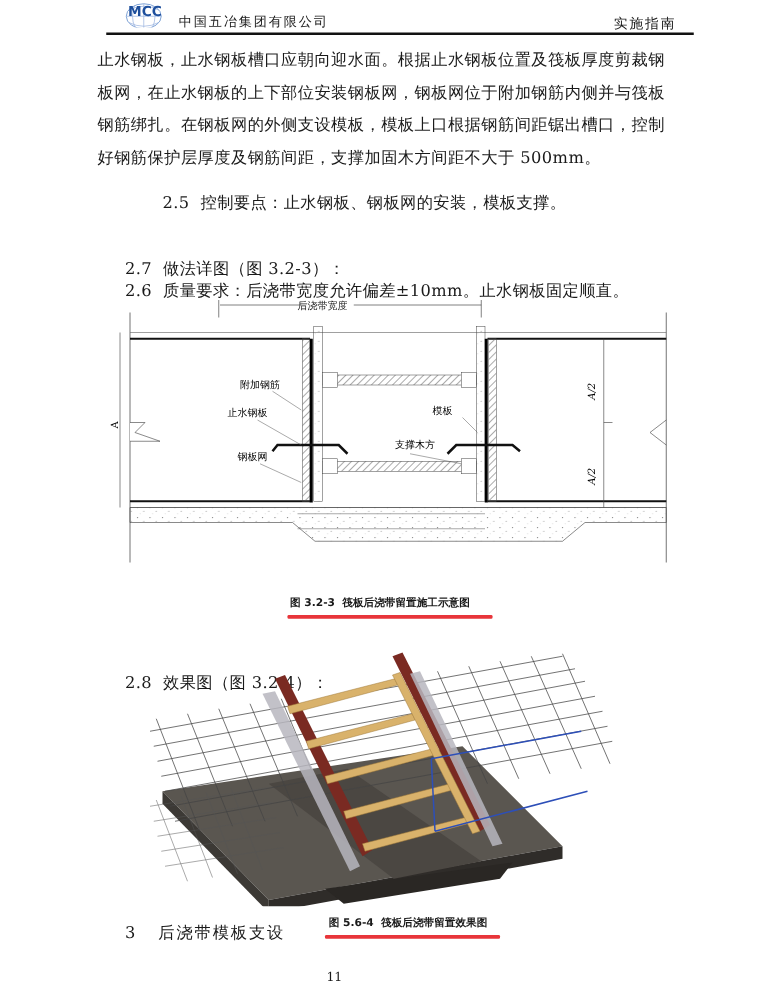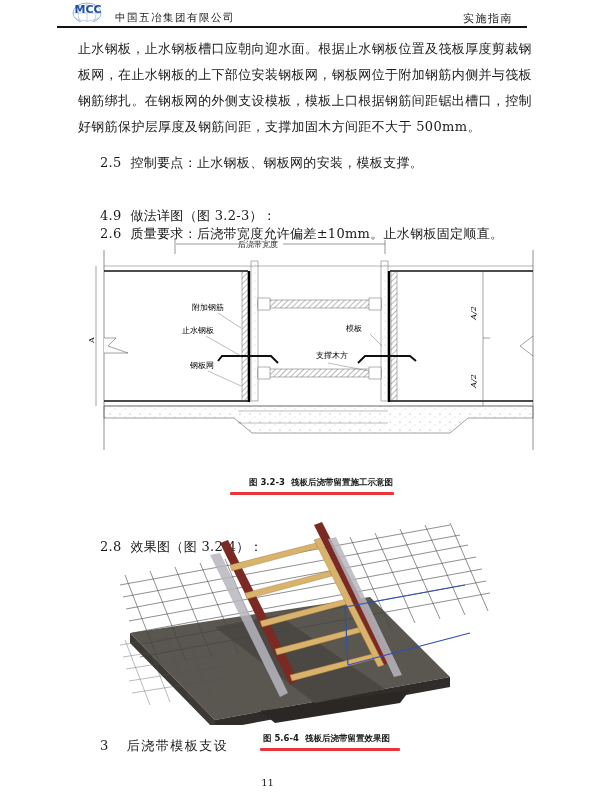--- a/index.html
+++ b/index.html
@@ -1,18 +1,18 @@
 <!DOCTYPE html>
 <html><head>
 <meta charset="utf-8">
 <style>
   html, body { margin: 0; padding: 0; background: #ffffff; }
   body { width: 613px; height: 801px; position: relative; overflow: hidden;
          font-family: "DejaVu Serif", "Liberation Serif", serif; color: #1a1a1a; }
-  .header { position: absolute; left: 57px; top: 0; width: 470px; height: 30px; }
+  .header { position: absolute; left: 85px; top: 0; width: 470px; height: 30px; }
   .logo { position: absolute; left: 10px; top: 0; width: 42px; height: 22px; }
   .company { position: absolute; left: 58px; top: 11px; font-size: 10.5px; letter-spacing: 1.5px; }
   .doc-type { position: absolute; right: 14px; top: 11px; font-size: 11px; letter-spacing: 1.5px; }
   .header-rule { position: absolute; left: 0; right: 0; top: 26px; height: 1.5px; background: #111; }
   .para { position: absolute; left: 78px; width: 460px; font-size: 13px; line-height: 26px; letter-spacing: 0.35px; }
   .item { position: absolute; left: 100px; font-size: 13px; line-height: 18px; letter-spacing: 0.3px; white-space: nowrap; }
   .figure1 { position: absolute; left: 88px; top: 228px; width: 460px; height: 225px; }
   .caption { position: absolute; font-size: 8.5px; font-weight: bold; white-space: nowrap; font-family: "DejaVu Sans", sans-serif; }
   .red-line { position: absolute; height: 3px; background: #e8353a; border-radius: 1px; }
   .figure2 { position: absolute; left: 120px; top: 515px; width: 370px; height: 210px; }
@@ -28,30 +28,30 @@
     <path d="M8 8 Q20 2 32 8 M6 13 L34 13 M8 18 Q20 24 32 18 M20 3 L20 23 M13 4 Q9 13 13 22 M27 4 Q31 13 27 22" stroke="#9db6e0" stroke-width="0.6" fill="none"></path>
     <text x="21" y="13" text-anchor="middle" font-family="DejaVu Sans, sans-serif" font-weight="bold" font-size="11" fill="#1e4f9c">MCC</text>
   </svg>
   <span class="company">中国五冶集团有限公司</span>
   <span class="doc-type">实施指南</span>
   <div class="header-rule"></div>
 </div>
 
 <div class="para" style="top:36px;">止水钢板，止水钢板槽口应朝向迎水面。根据止水钢板位置及筏板厚度剪裁钢板网，在止水钢板的上下部位安装钢板网，钢板网位于附加钢筋内侧并与筏板钢筋绑扎。在钢板网的外侧支设模板，模板上口根据钢筋间距锯出槽口，控制好钢筋保护层厚度及钢筋间距，支撑加固木方间距不大于 500mm。</div>
 
-<div class="item" style="top:154px;">
+<div class="item" style="top:154px;margin-left:30px;">
   <span>2.5</span>&nbsp;
   <span>控制要点：止水钢板、钢板网的安装，模板支撑。</span>
 </div>
 <div class="item" style="top:181px;margin-top:44px;">
   <span>2.6</span>&nbsp;
   <span>质量要求：后浇带宽度允许偏差±10mm。止水钢板固定顺直。</span>
 </div>
 <div class="item" style="top:207px;">
-  <span>4.9</span>&nbsp;
+  <span>2.7</span>&nbsp;
   <span>做法详图（图 3.2-3）：</span>
 </div>
 
 <svg class="figure1" viewBox="0 0 460 225">
   <defs>
     <pattern id="hatch" width="4" height="4" patternUnits="userSpaceOnUse" patternTransform="rotate(45)">
       <line x1="0" y1="0" x2="0" y2="4" stroke="#555" stroke-width="0.8"></line>
     </pattern>
     <pattern id="dots" width="10" height="8" patternUnits="userSpaceOnUse">
       <circle cx="2" cy="2" r="0.5" fill="#777"></circle>
@@ -116,21 +116,21 @@
   <text x="94" y="105" font-size="8">止水钢板</text>
   <path d="M118 108 L153 128" stroke="#555" stroke-width="0.4" fill="none"></path>
   <text x="102" y="140" font-size="8">钢板网</text>
   <path d="M120 143 L153 158" stroke="#555" stroke-width="0.4" fill="none"></path>
   <text x="258" y="103" font-size="8">模板</text>
   <path d="M282 106 L294 118" stroke="#555" stroke-width="0.4" fill="none"></path>
   <text x="228" y="130" font-size="8">支撑木方</text>
   <path d="M240 135 L281 143" stroke="#555" stroke-width="0.4" fill="none"></path>
 </svg>
 
-<div class="caption" style="left:249px; top:477px;">
+<div class="caption" style="left:232px; top:477px;">
   <span>图 3.2-3</span>&nbsp;
   <span>筏板后浇带留置施工示意图</span>
 </div>
 <div class="red-line" style="left:230px; top:492px; width:164px;"></div>
 
 <div class="item" style="top:500px;margin-top:38px;">
   <span>2.8</span>&nbsp;
   <span>效果图（图 3.2-4）：</span>
 </div>
 

